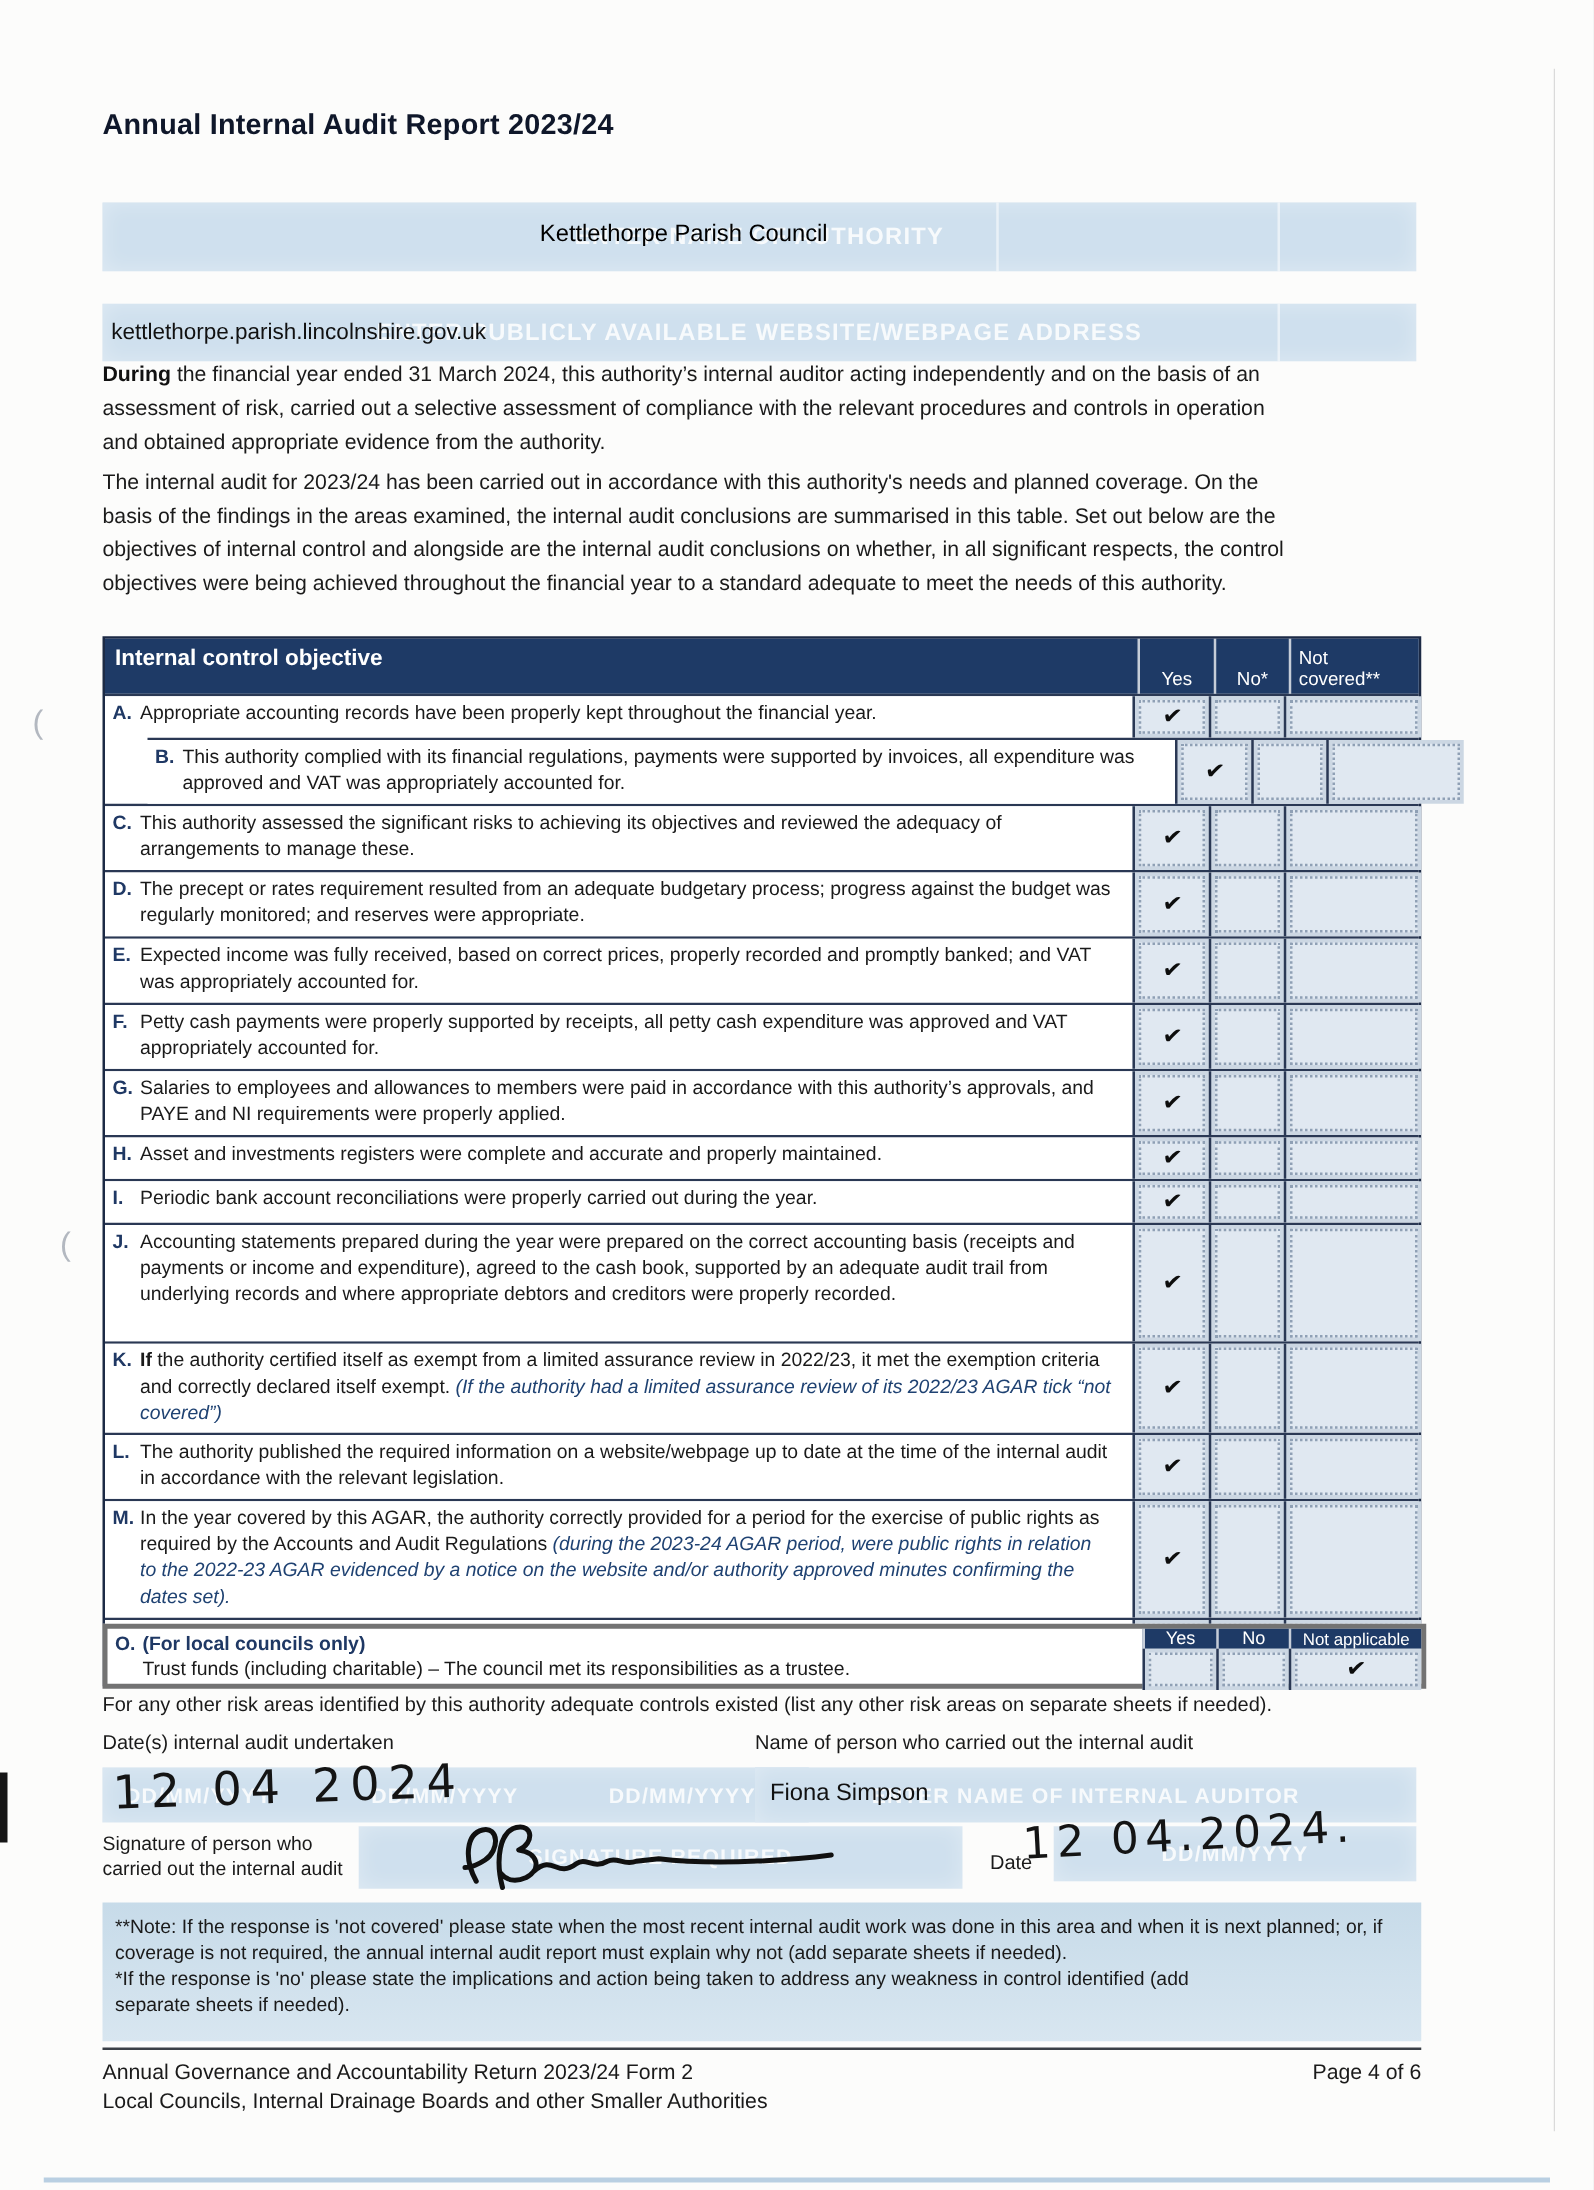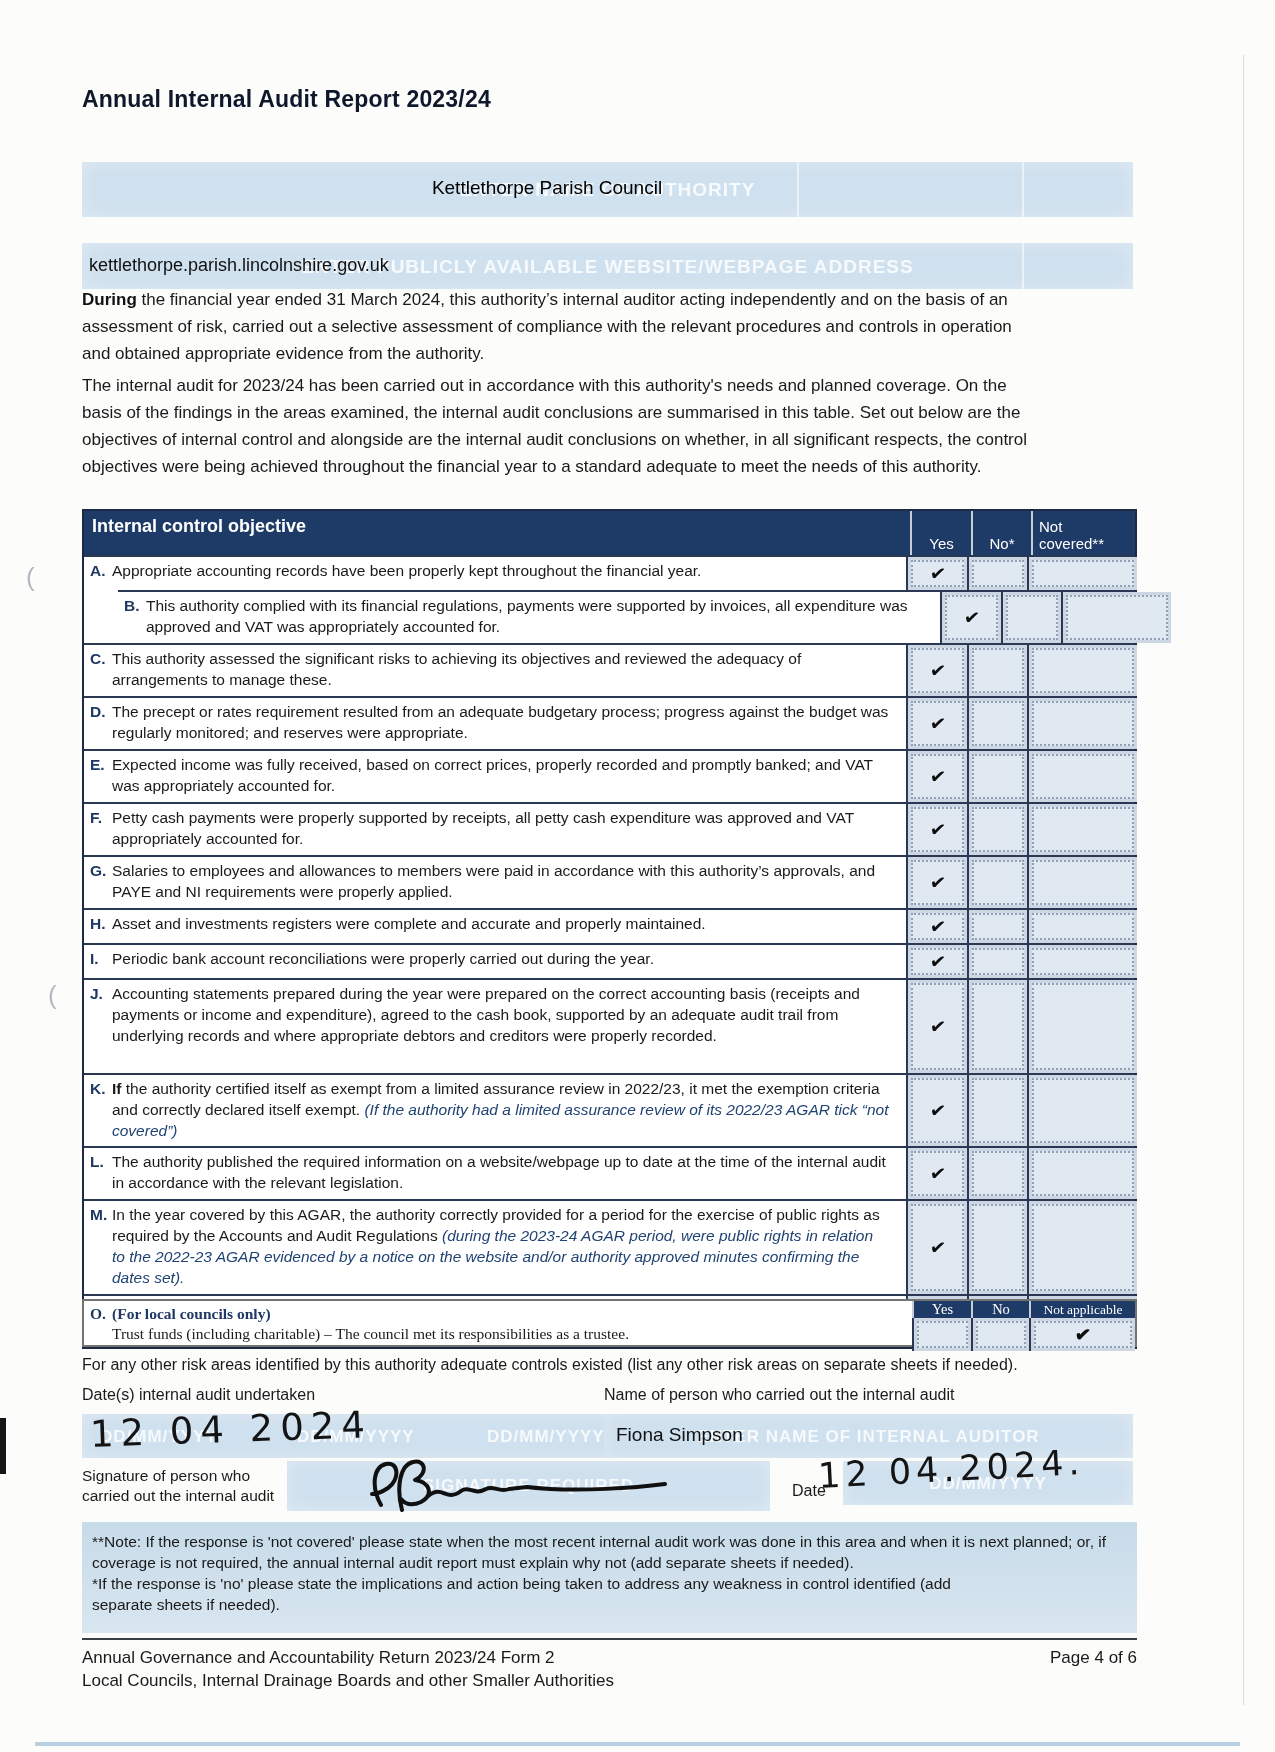--- a/index.html
+++ b/index.html
@@ -28,21 +28,21 @@
   .t-desc{flex:0 0 812px;padding:3px 4px 3px 6px;font-size:15.5px;line-height:21px;background:#fff;}
   .letter{font-weight:bold;color:#1f3864;display:inline-block;width:22px;}
   .rtxt{display:inline;}
   .guidance{color:#1f4272;}
   .ccell{border-left:2px solid #2a3854;background:#ccd7e3;display:flex;}
   .ccell.c1{flex:0 0 59px;}.ccell.c2{flex:0 0 58px;}.ccell.c3{flex:0 0 108px;}
   .cinner{flex:1;margin:3px;border:2px dotted #8fa0b5;background:#e0e8f1;
           display:flex;align-items:center;justify-content:center;}
   .tick{font-size:19px;font-weight:bold;color:#0d0d0d;transform:rotate(6deg);}
   
-  .trust{width:1051px;border:2px solid #737373;background:#fff;display:flex;font-family:Liberation Serif, serif;}
+  .trust{width:1051px;border:4px solid #737373;background:#fff;display:flex;}
   .trust .tleft{flex:0 0 818px;padding:3px 4px 3px 6px;font-size:15.5px;line-height:20px;}
   .trust .tright{flex:1;display:flex;flex-direction:column;}
   .trust .thdr{display:flex;background:#1e3a66;color:#fff;font-size:14.5px;height:21px;}
   .trust .thdr span{display:flex;align-items:center;justify-content:center;border-left:2px solid rgba(255,255,255,.75);}
   .trust .thdr .s1{flex:0 0 57px;}.trust .thdr .s2{flex:0 0 56px;}.trust .thdr .s3{flex:1;font-size:13.5px;}
   .trust .tcells{display:flex;flex:1;}
   .trust .tcells .ccell{border-left:2px solid #2a3854;}
   .trust .tcells .c1{flex:0 0 57px;}.trust .tcells .c2{flex:0 0 56px;}.trust .tcells .c3{flex:1;}
   .smalltext{font-size:16px;}
   .fieldlabel{font-size:16px;}

